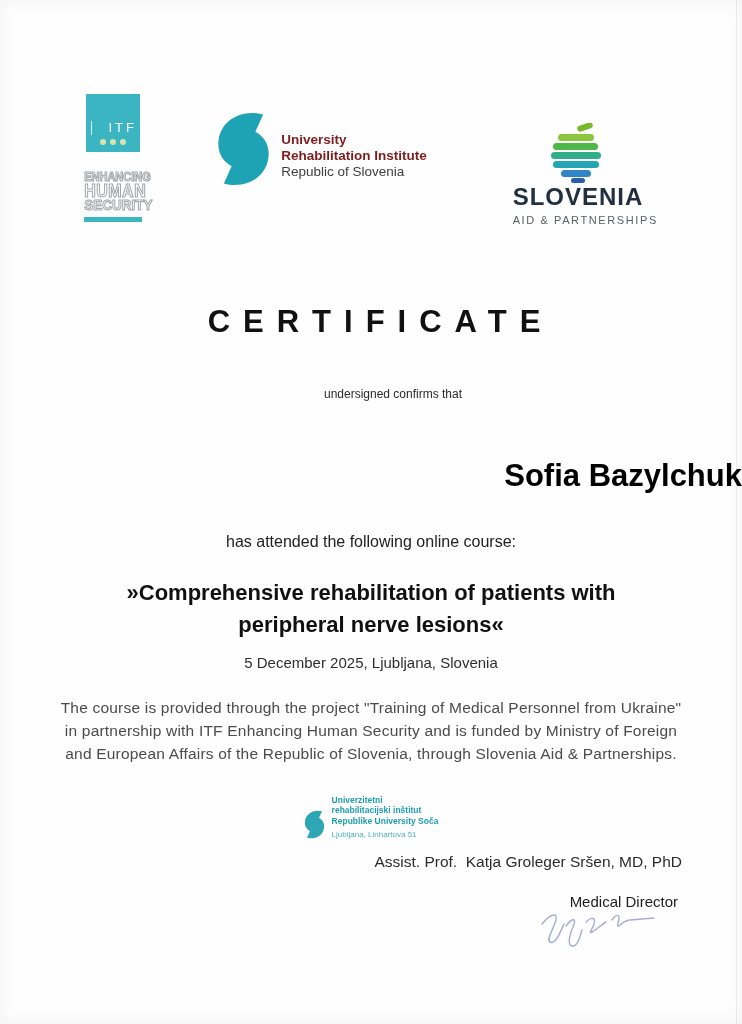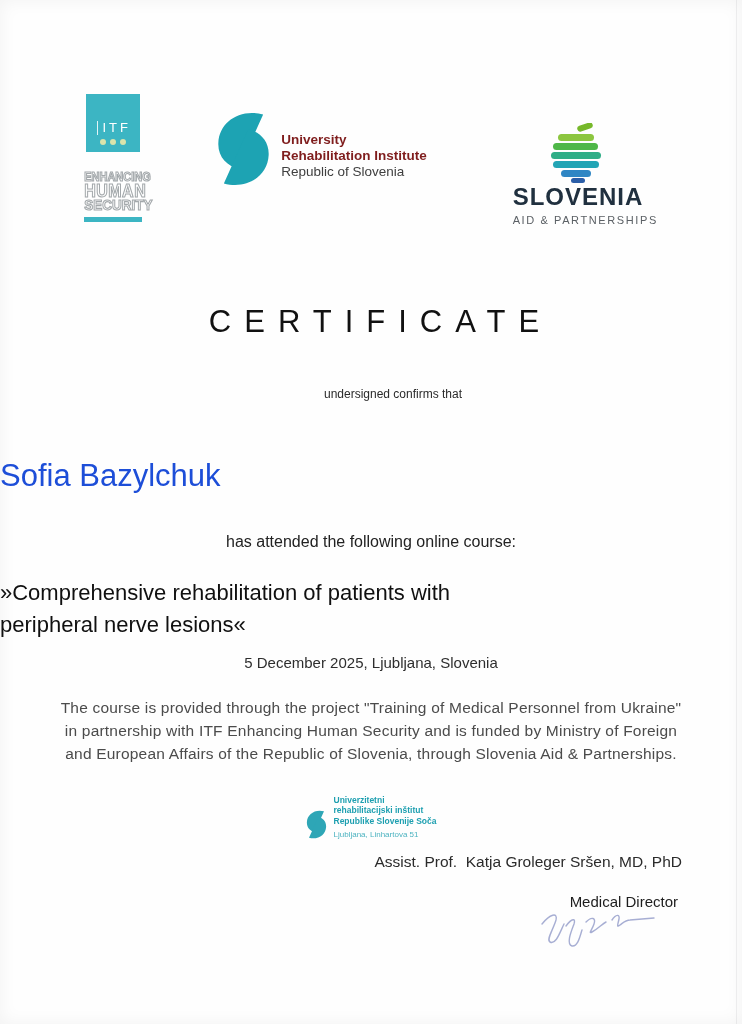--- a/index.html
+++ b/index.html
@@ -25,21 +25,21 @@
   .itf { width:58px; display:flex; flex-direction:column; align-items:stretch; }
   .itf-square {
     width:54px; height:58px; margin-left:2px;
     background:#3cb5c3;
     display:flex; flex-direction:column; justify-content:flex-end; align-items:center;
     padding-bottom:7px;
   }
   .itf-acronym {
     color:#ffffff; font-size:13px; font-weight:400; letter-spacing:3px;
     border-left:1px solid rgba(255,255,255,.85);
-    padding-left:4px; margin-left:2px; line-height:1.1;
+    padding-left:16px; margin-left:2px; line-height:1.1;
   }
   .itf-dots { display:flex; gap:4px; margin-top:4px; }
   .itf-dots i { width:6px; height:6px; border-radius:50%; background:#d9e4ab; }
   .itf-tagline { margin-top:19px; text-align:left; }
   .itf-tagline .tl {
     display:block; color:#fdfdfd; font-weight:700; line-height:0.98;
     -webkit-text-stroke:1px #a3a8ab; text-stroke:1px #a3a8ab;
     transform:scaleY(1.15); transform-origin:top left;
   }
   .tl-1 { font-size:11px; letter-spacing:0; }
@@ -55,28 +55,28 @@
 
   .slo { display:flex; align-items:center; margin-top:29px;flex-direction:column; }
   .slo-mark { width:60px; height:62px; }
   .slo-text { margin-left:12px; }
   .slo-name { font-weight:700; font-size:24px; letter-spacing:1px; color:#20303f; line-height:1; }
   .slo-sub { font-size:11px; letter-spacing:1.6px; color:#5b6065; margin-top:5px; }
 
   
   .title {
     margin-top:78px; text-align:center;
-    font-size:31px; font-weight:400; letter-spacing:13px;
+    font-size:31px; font-weight:700; letter-spacing:13px;
     padding-left:19px; 
     color:#111;
   }
   .confirm { margin-top:47px; text-align:center; font-size:12px; color:#2a2a2a;padding-left:44px; }
-  .recipient { margin-top:57px; text-align:left; font-size:31px; font-weight:400; color:#1d4ed8; }
+  .recipient { margin-top:57px; text-align:right; font-size:31px; font-weight:700; color:#000000; }
   .attended { margin-top:39px; text-align:center; font-size:16px; color:#222; }
-  .course { margin-top:26px; font-size:22px; font-weight:400; line-height:1.45; color:#101010; }
+  .course { margin-top:26px; text-align:center; font-size:22px; font-weight:700; line-height:1.45; color:#101010; }
   .date-loc { margin-top:13px; text-align:center; font-size:15px; color:#2e2e2e; }
   .body-par {
     margin:25px auto 0; width:632px; text-align:center;
     font-size:15.5px; line-height:1.5; color:#4b4b4b; letter-spacing:0.2px;
   }
 
   
   .stamp { margin-top:29px; display:flex; justify-content:center; align-items:flex-end; gap:7px; }
   .stamp-mark { width:21px; height:29px; margin-top:3px; opacity:.92; }
   .stamp-text { color:#1d9fb0; text-align:left; }
@@ -156,21 +156,21 @@
   <div class="body-par">The course is provided through the project "Training of Medical Personnel from Ukraine" in partnership with ITF Enhancing Human Security and is funded by Ministry of Foreign and European Affairs of the Republic of Slovenia, through Slovenia Aid &amp; Partnerships.</div>
 
   <div class="stamp">
     <svg class="stamp-mark" viewBox="0 0 70 96">
       <path d="M60,4 C30,-4 4,14 3,40 C2,58 14,70 29,73 L60,4 Z" fill="#1d9fb0"></path>
       <path d="M10,92 C40,100 66,82 67,56 C68,38 56,26 41,23 L10,92 Z" fill="#1d9fb0"></path>
     </svg>
     <div class="stamp-text">
       <div class="stamp-l">Univerzitetni</div>
       <div class="stamp-l">rehabilitacijski inštitut</div>
-      <div class="stamp-l3">Republike Slovenije Soča</div>
+      <div class="stamp-l3">Republike University Soča</div>
       <div class="stamp-addr">Ljubljana, Linhartova 51</div>
     </div>
   </div>
 
   <div class="sign-block">
     <div class="signatory">Assist. Prof.  Katja Groleger Sršen, MD, PhD</div>
     <div class="role">Medical Director</div>
     <svg class="sig-svg" width="130" height="42" viewBox="0 0 130 42">
       <path d="M6,18 C14,8 22,6 20,14 C17,24 10,34 14,36 C20,39 24,26 28,18 M30,20 C36,12 40,12 38,18 C35,26 30,38 36,40 C42,41 44,30 46,24 M50,16 C56,10 60,12 58,18 C56,24 52,28 56,26 C62,23 66,18 70,16 M76,14 C80,8 84,8 83,13 C82,18 80,22 84,19 C88,16 90,14 94,14 L118,12" fill="none" stroke="#98a0cb" stroke-width="1.4" stroke-linecap="round" stroke-linejoin="round" opacity="0.85"></path>
     </svg>

